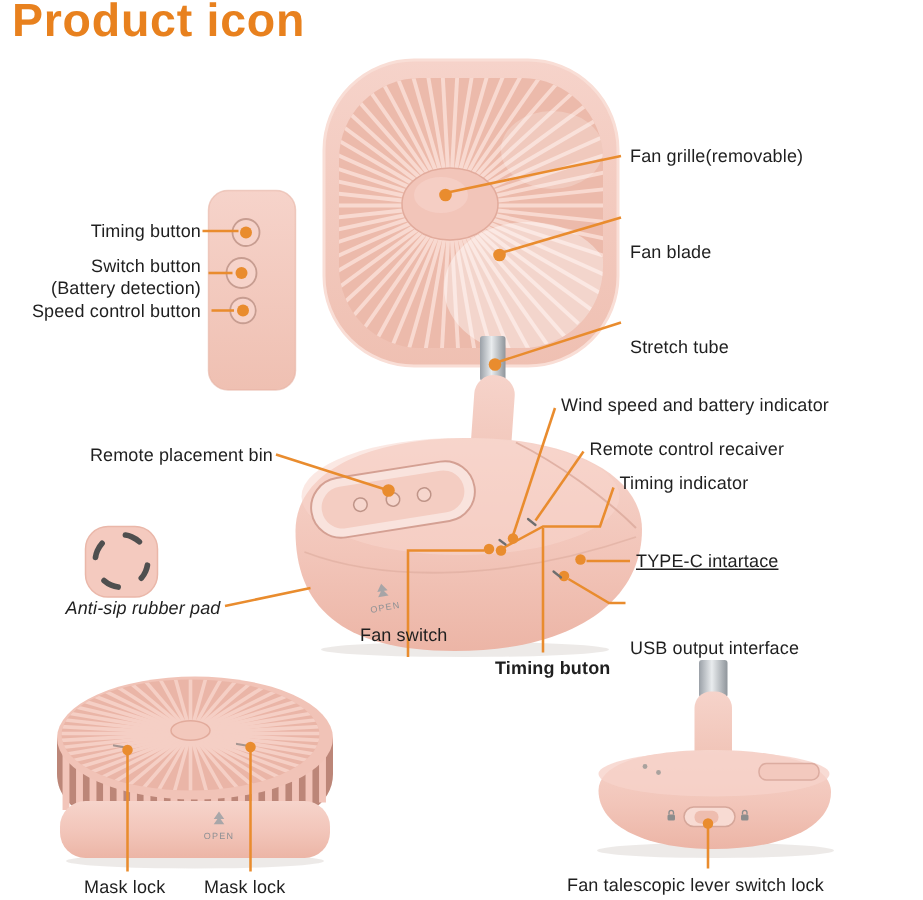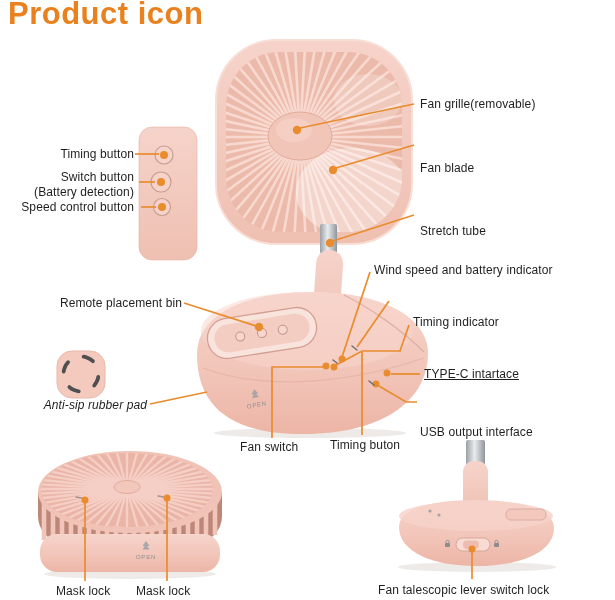--- a/index.html
+++ b/index.html
@@ -326,23 +326,24 @@
   </div>
 
   <div class="lbl right" style="right:481px; top:200px;">Speed control button</div>
   <div class="lbl right" style="right:433px; top:296px;">Remote placement bin</div>
   <div class="lbl right" style="right:468px; top:398px;font-style:italic;">Anti-sip rubber pad</div>
 
   <div class="lbl" style="left:420px; top:97px;">Fan grille(removable)</div>
   <div class="lbl" style="left:420px; top:138px;margin-top:23px;">Fan blade</div>
   <div class="lbl" style="left:420px; top:208px;margin-top:16px;">Stretch tube</div>
   <div class="lbl" style="left:374px; top:263px;">Wind speed and battery indicator</div>
+  <div class="lbl" style="left:393px; top:292px;">Remote control recaiver</div>
   <div class="lbl" style="left:413px; top:315px;">Timing indicator</div>
   <div class="lbl" style="left:424px; top:367px;text-decoration:underline;">TYPE-C intartace</div>
   <div class="lbl" style="left:420px; top:395px;margin-top:30px;">USB output interface</div>
 
-  <div class="lbl" style="left:240px; top:440px;text-align:right;">Fan switch</div>
-  <div class="lbl" style="left:330px; top:438px;">Timing buton</div>
+  <div class="lbl" style="left:240px; top:416px;text-align:right;">Fan switch</div>
+  <div class="lbl" style="left:330px; top:438px;font-weight:bold;">Timing buton</div>
   <div class="lbl" style="left:56px;  top:584px;">Mask lock</div>
   <div class="lbl" style="left:136px; top:584px;">Mask lock</div>
   <div class="lbl" style="left:378px; top:583px;">Fan talescopic lever switch lock</div>
 
 </div>
 
 </body></html>

